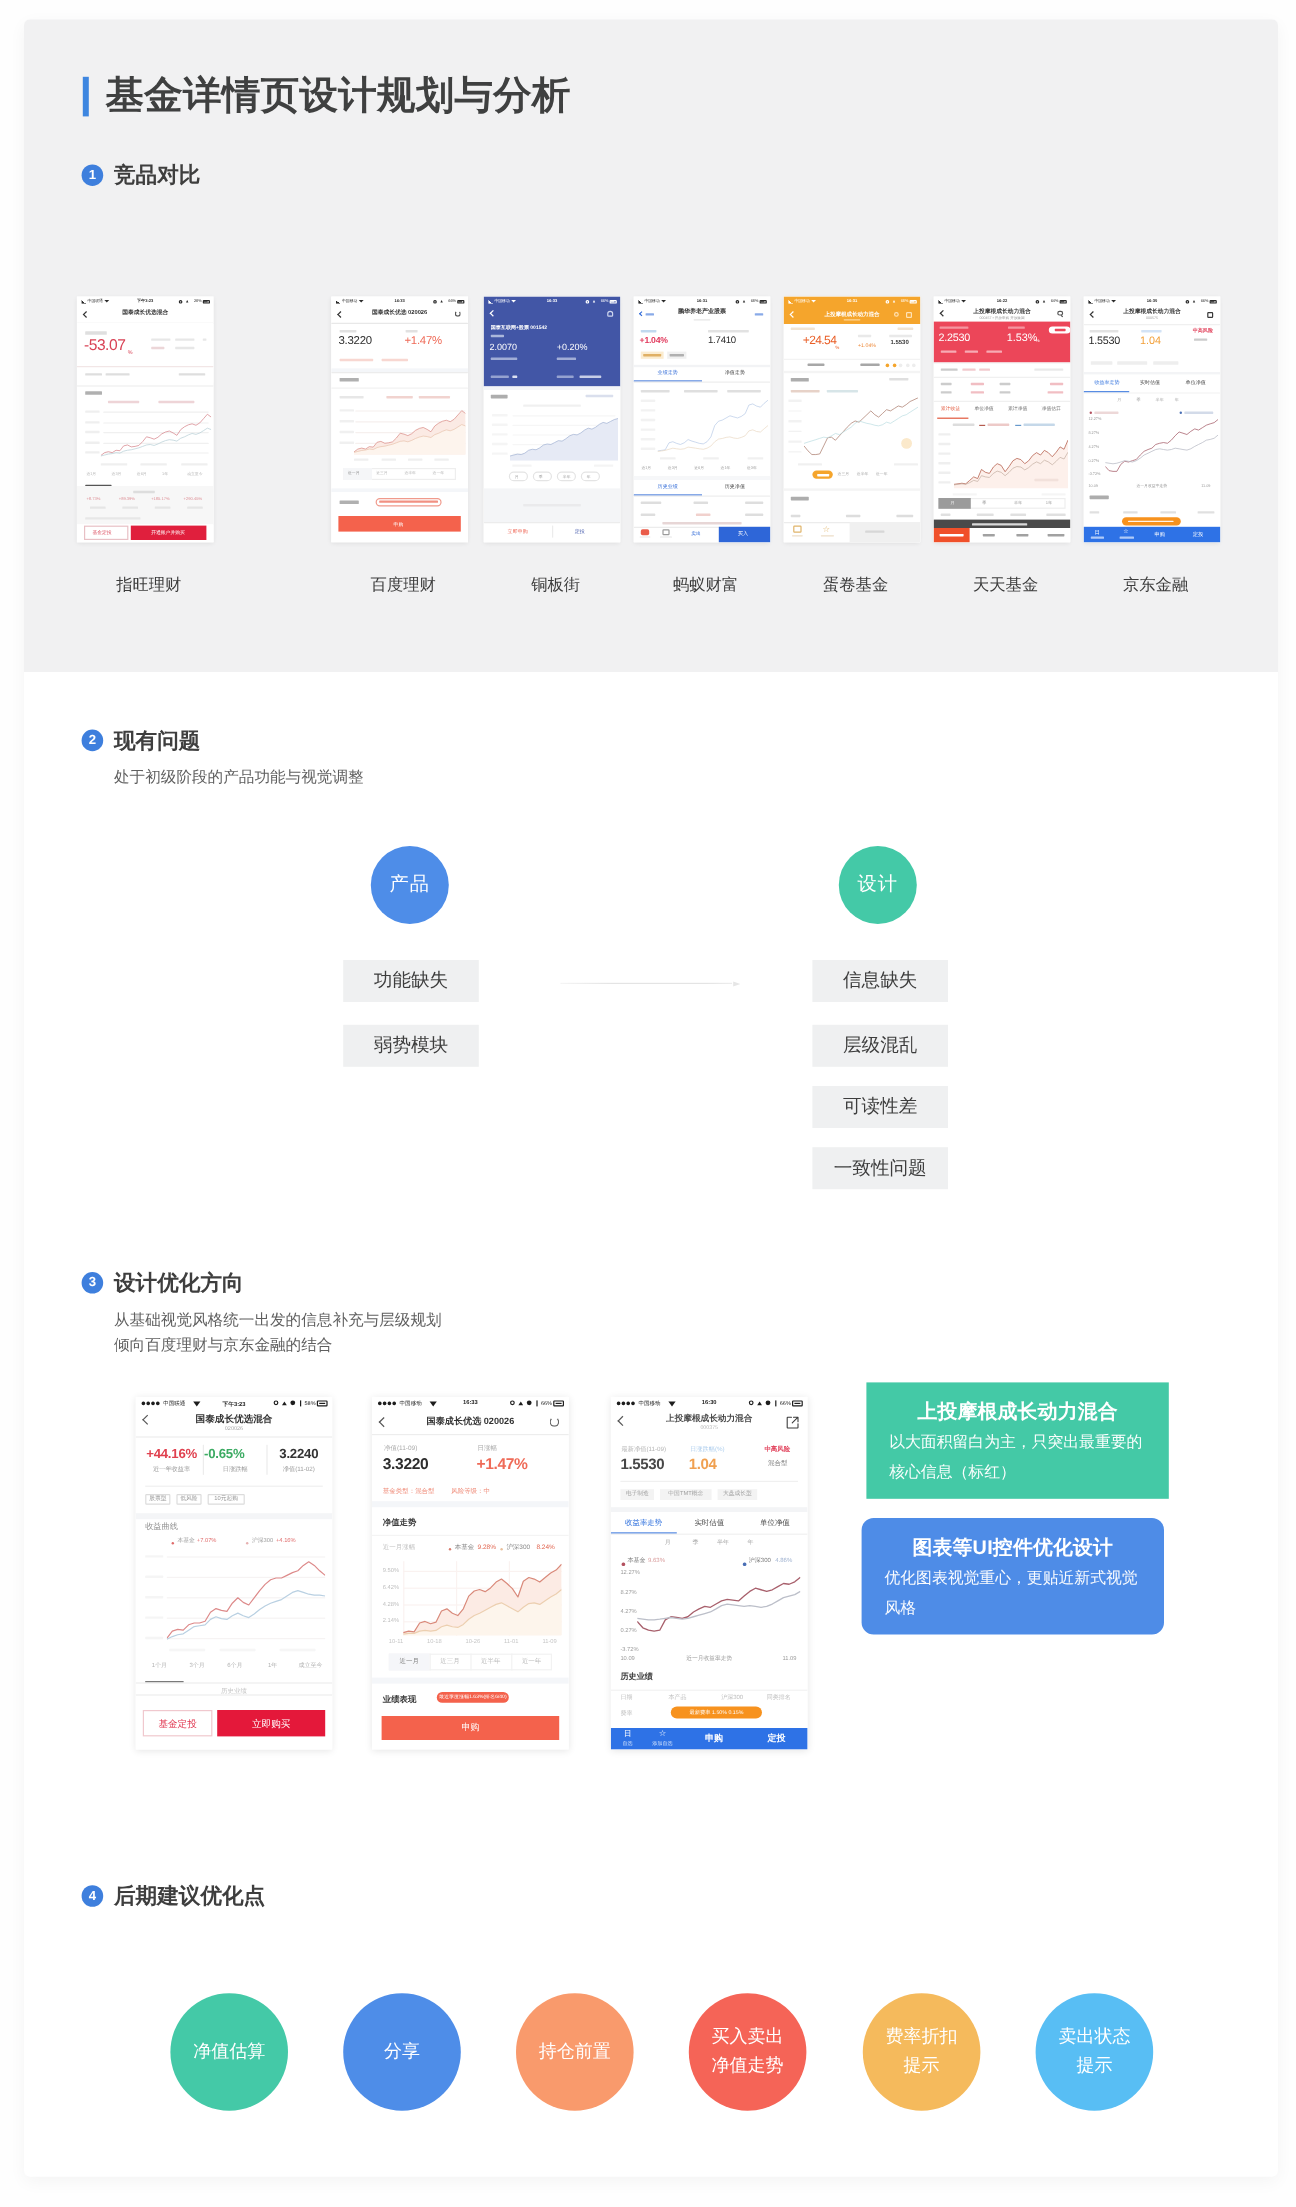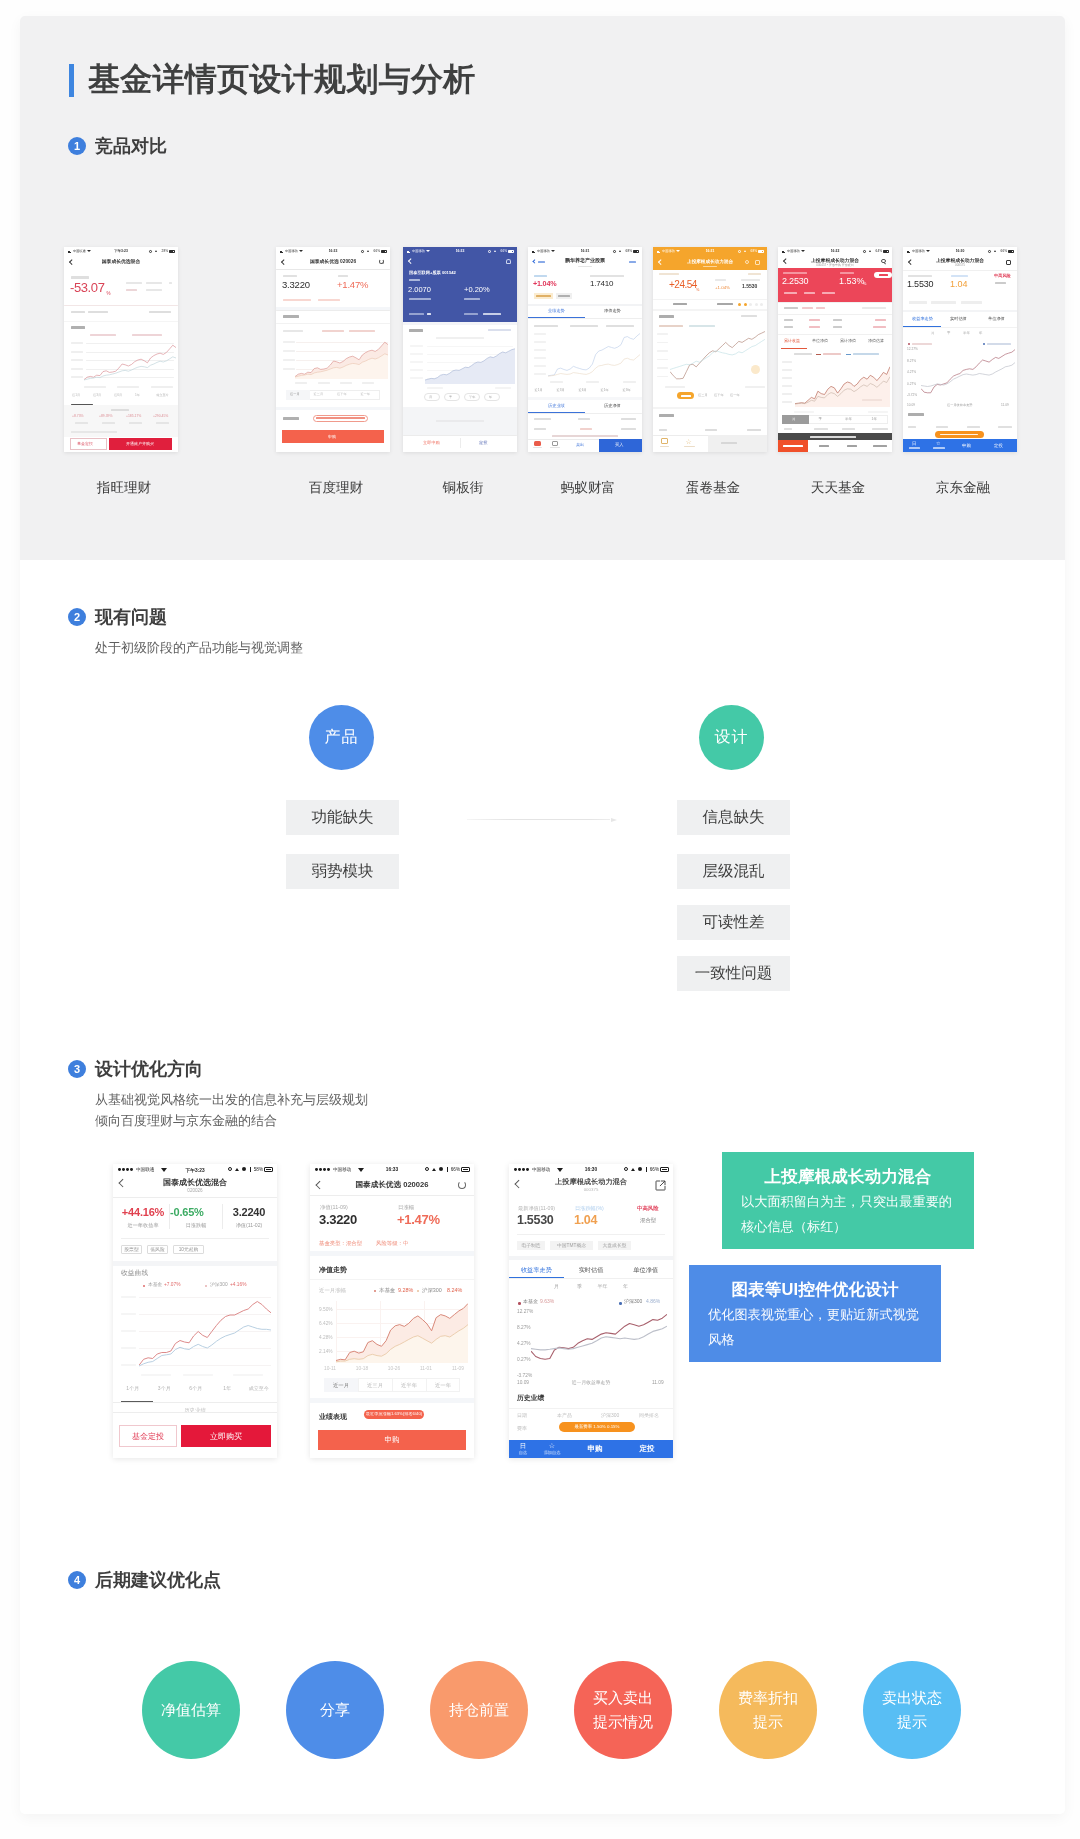--- a/index.html
+++ b/index.html
@@ -896,21 +896,21 @@
       <div style="position:absolute;left:30px;top:278px;width:26px;text-align:center;font-size:7px;color:#ffffff;line-height:8.26px;">☆</div>
       <div style="position:absolute;left:30px;top:287px;width:26px;text-align:center;font-size:4.2px;color:#cfe0fb;line-height:4.9559999999999995px;">添加自选</div>
       <div style="position:absolute;left:62px;top:281px;width:48px;text-align:center;font-size:7.5px;color:#ffffff;line-height:8.85px;font-weight:bold;">申购</div>
       <div style="position:absolute;left:114px;top:281px;width:48px;text-align:center;font-size:7.5px;color:#ffffff;line-height:8.85px;font-weight:bold;">定投</div>
     </div>
 
   <div class="dcard" style="left:702px; top:1136px; background:#44c9a6;">
     <div class="dcard-t">上投摩根成长动力混合</div>
     <div class="dcard-b">以大面积留白为主，只突出最重要的核心信息（标红）</div>
   </div>
-  <div class="dcard" style="left:669px; top:1249px; background:#4e8ce7;">
+  <div class="dcard" style="left:698px; top:1249px; background:#4e8ce7;border-radius:10px;">
     <div class="dcard-t">图表等UI控件优化设计</div>
     <div class="dcard-b">优化图表视觉重心，更贴近新式视觉风格</div>
   </div>
 
   <div class="sec-head" style="left:48px; top:1554px;">
     <div class="badge">4</div>
     <div>
       <div class="sec-title">后期建议优化点</div>
     </div>
   </div>
@@ -919,21 +919,21 @@
     <span>净值估算</span>
   </div>
   <div class="scirc" style="left:410px; top:1645px; background:#f99a6c;">
     <span>持仓前置</span>
   </div>
   <div class="scirc" style="left:266px; top:1645px; background:#4e8de8;">
     <span>分享</span>
   </div>
   <div class="scirc" style="left:554px; top:1645px; background:#f56457;">
     <span>买入卖出
-提示情况</span>
+净值走势</span>
   </div>
   <div class="scirc" style="left:699px; top:1645px; background:#f5ba5c;">
     <span>费率折扣
 提示</span>
   </div>
   <div class="scirc" style="left:843px; top:1645px; background:#58bef4;">
     <span>卖出状态
 提示</span>
   </div>
 </div>

